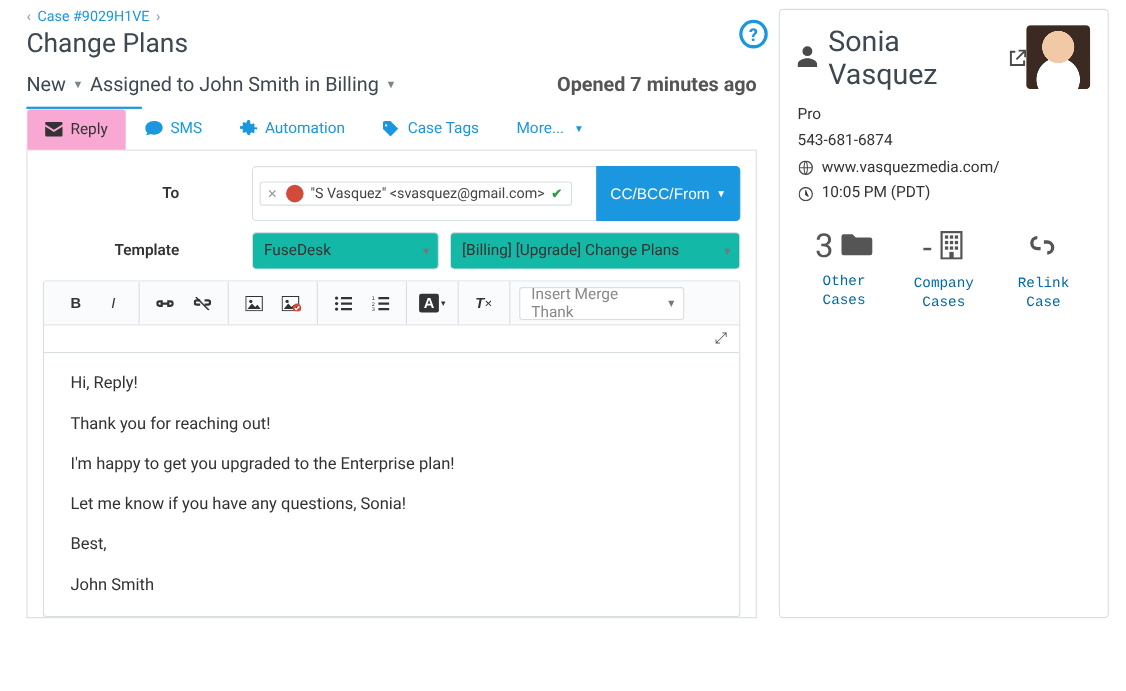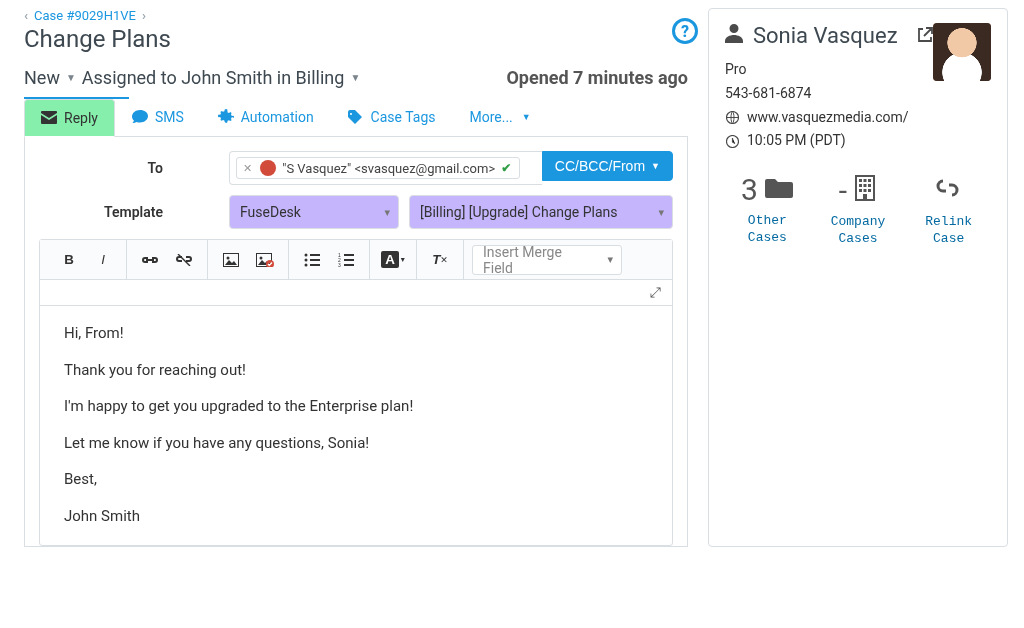--- a/index.html
+++ b/index.html
@@ -34,38 +34,38 @@
   .status-left{color:#3d4850;font-size:18px;font-weight:400;display:flex;align-items:center;gap:4px;}
   .status-left .dd{color:#3d4850;cursor:pointer;}
   .status-left .caret{font-size:10px;color:#7a848c;padding:0 2px;}
   .opened{color:#555;font-size:18px;font-weight:700;}
   .cust-msg{color:#222;margin:12px 0 10px;font-weight:600;}
 
   
   .tabstrip{display:flex;align-items:flex-end;border-bottom:1px solid var(--border);gap:0;position:relative;}
   .tabstrip::before{content:"";position:absolute;left:0;top:-1px;width:105px;height:2px;background:var(--blue);}
   .tab{display:flex;align-items:center;gap:7px;padding:10px 16px;color:var(--blue);cursor:pointer;font-size:14px;border:1px solid transparent;}
-  .tab.active{color:#333;border:1px solid var(--border);border-bottom-color:#fff;background:#86efac;border-radius:4px 4px 0 0;margin-bottom:-1px;}
+  .tab.active{color:#333;border:1px solid var(--border);border-bottom-color:#fff;background:#f9a8d4;border-radius:4px 4px 0 0;margin-bottom:-1px;}
   .tab .ico{display:inline-flex;}
   .caret-sm{font-size:9px;margin-left:2px;}
 
   
   .panel{border:1px solid var(--border);border-top:none;padding:14px 14px 0;}
   .form-row{display:flex;align-items:center;margin-bottom:10px;gap:48px;}
   .form-row label{width:142px;text-align:right;padding-right:18px;color:#333;font-weight:600;font-size:14px;}
   .to-wrap{display:flex;flex:1;}
   .chipbox{flex:1;display:flex;align-items:center;gap:6px;border:1px solid var(--border);border-right:none;border-radius:4px 0 0 4px;padding:3px 6px;background:#fff;min-height:34px;}
   .chip{display:flex;align-items:center;gap:6px;border:1px solid var(--border);background:#fff;border-radius:3px;padding:2px 8px 2px 4px;font-size:13px;color:#444;}
   .chip .x{font-size:11px;color:#999;cursor:pointer;padding:0 2px;}
   .chip .av{width:16px;height:16px;border-radius:50%;background:#d24a3a;display:inline-block;}
   .chip .ok{color:#2e9e44;font-weight:900;font-size:12px;}
-  .ccbtn{background:var(--blue);color:#fff;border:1px solid var(--blue);border-radius:0 4px 4px 0;padding:0 12px;height:30px;display:flex;align-items:center;gap:4px;cursor:pointer;font-size:14px;}
+  .ccbtn{background:var(--blue);color:#fff;border:1px solid var(--blue);border-radius:0 4px 4px 0;padding:0 12px;height:50px;display:flex;align-items:center;gap:4px;cursor:pointer;font-size:14px;}
 
   .tpl-row .selects{display:flex;flex:1;gap:10px;}
-  .sel{position:relative;border:1px solid var(--border);background:#c4b5fd;height:34px;display:flex;align-items:center;padding:0 28px 0 10px;border-radius:4px;color:#333;font-size:14px;cursor:pointer;}
+  .sel{position:relative;border:1px solid var(--border);background:#14b8a6;height:34px;display:flex;align-items:center;padding:0 28px 0 10px;border-radius:4px;color:#333;font-size:14px;cursor:pointer;}
   .sel::after{content:"▾";position:absolute;right:8px;color:#777;font-size:11px;}
   .sel.small{width:170px;}
   .sel.fill{flex:1;}
 
   
   .editor{border:1px solid var(--border);border-radius:3px;margin-top:6px;}
   .tb{display:flex;align-items:center;border-bottom:1px solid var(--border);background:#fafbfc;height:40px;padding:0 6px;gap:0;}
   .tb .grp{display:flex;align-items:center;border-right:1px solid var(--border);height:100%;padding:0 6px;}
   .tb button{background:transparent;border:none;width:34px;height:30px;display:flex;align-items:center;justify-content:center;cursor:pointer;color:#333;border-radius:3px;}
   .merge{margin-left:8px;border:1px solid var(--border);background:#fff;height:30px;display:flex;align-items:center;padding:0 28px 0 10px;color:#888;font-size:14px;position:relative;border-radius:3px;width:150px;}
@@ -74,21 +74,21 @@
   .expand-row .exp{color:#555;cursor:pointer;font-size:14px;letter-spacing:1px;}
 
   .body{padding:16px 24px;color:#333;font-size:15px;line-height:1.5;}
   .body p{margin:0 0 14px;}
 
   
   .help{position:absolute;left:648px;top:10px;width:26px;height:26px;border-radius:50%;background:#fff;border:3px solid var(--blue);color:var(--blue);font-weight:800;display:flex;align-items:center;justify-content:center;cursor:pointer;font-size:16px;}
 
   
   .sb-head{display:flex;align-items:flex-start;justify-content:space-between;}
-  .sb-name{display:flex;align-items:center;gap:10px;font-size:22px;color:#3d4850;}
+  .sb-name{display:flex;align-items:center;gap:10px;font-size:26px;color:#3d4850;}
   .sb-ext{color:#6f7a82;cursor:pointer;}
   .sb-sub{margin-top:10px;color:#333;font-size:14px;line-height:1.7;}
   .sb-sub .row{display:flex;align-items:center;gap:8px;color:#333;}
   .sb-sub .row .ic{width:14px;display:inline-flex;justify-content:center;color:#4b4b4b;}
   .avatar{width:58px;height:58px;border-radius:4px;background:linear-gradient(135deg,#e0b89a 0%,#c98 40%,#5b3b2e 100%);position:relative;overflow:hidden;}
   .avatar::after{content:"";position:absolute;inset:0;background:
      radial-gradient(circle at 50% 34%, #f1c9a7 0 30%, transparent 31%),
      radial-gradient(circle at 50% 85%, #fff 0 34%, transparent 35%),
      linear-gradient(#3a2a22,#3a2a22);}
 
@@ -257,27 +257,27 @@
                   <span style="background:#333;color:#fff;padding:1px 4px;font-weight:700;border-radius:2px;">A</span>
                   <span style="font-size:8px;margin-left:2px;">▾</span>
                 </button>
             </div>
             <div class="grp">
               <button>
                   <span style="font-style:italic;font-weight:600;">T</span>
                   <sub style="font-size:9px;">✕</sub>
                 </button>
             </div>
-            <div class="merge">Insert Merge Field</div>
+            <div class="merge">Insert Merge Thank</div>
           </div>
           <div class="expand-row">
             <span class="exp">⤢</span>
           </div>
           <div class="body">
-            <p>Hi, From!</p>
+            <p>Hi, Reply!</p>
             <p>Thank you for reaching out!</p>
             <p>I'm happy to get you upgraded to the Enterprise plan!</p>
             <p>Let me know if you have any questions, Sonia!</p>
             <p>Best,</p>
             <p style="margin-bottom:2px;">John Smith</p>
 
           </div>
         </div>
       </div>
     </div>

